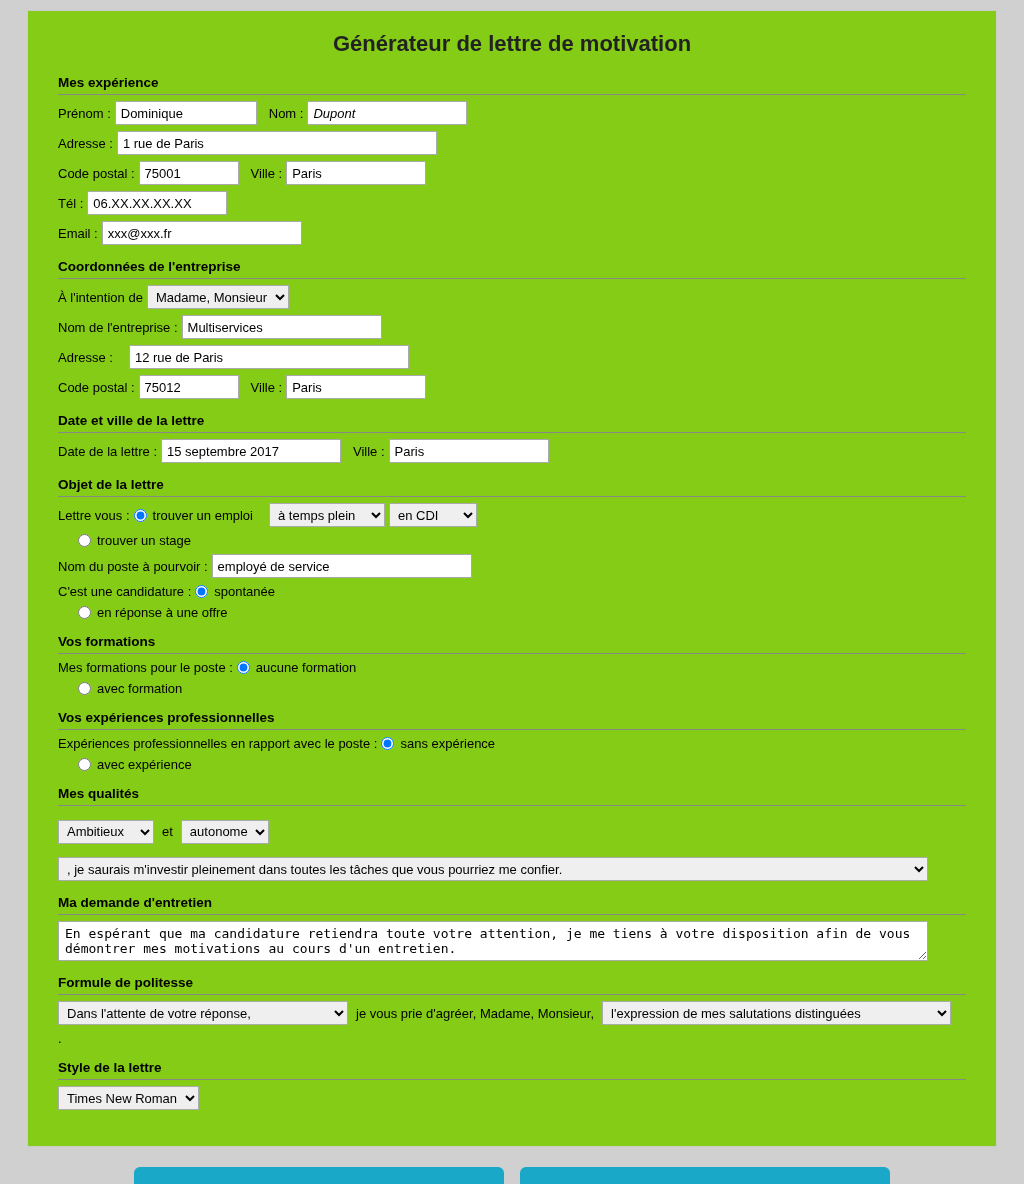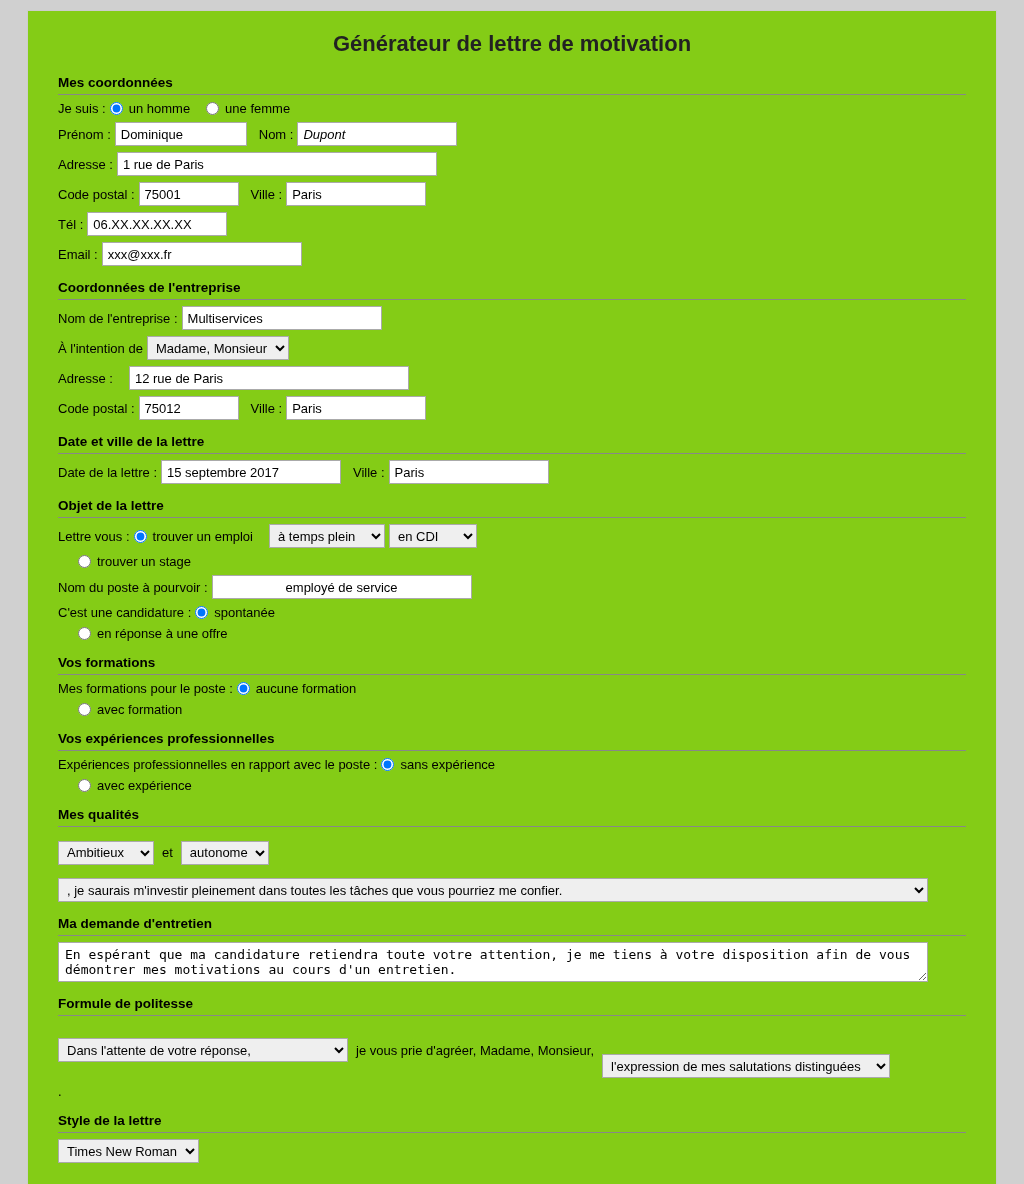--- a/index.html
+++ b/index.html
@@ -104,37 +104,26 @@
     }
     .indent { margin-left: 20px; }
     .dot-line { margin: 3px 0 3px 0; font-size: 13px; }
   </style>
 </head>
 <body>
 
 <div class="main-card">
   <h1 class="page-title">Générateur de lettre de motivation</h1>
 
-  <span class="section-title">Mes coordonnées</span>
-
-  <div class="form-row">
-    <label class="field-label">Je suis :</label>
-    <label class="radio-label">
-      <input type="radio" name="gender" value="homme" checked="" style="">
-      <span>un homme</span>
-    </label>
-    <label class="radio-label">
-      <input type="radio" name="gender" value="femme" style="">
-      <span>une femme</span>
-    </label>
-  </div>
+  <span class="section-title">Mes expérience</span>
+
 
   <div class="form-row">
     <label class="field-label">Prénom :</label>
-    <input type="text" style="width: 132px;" value="Dominique">
+    <input type="text" style="width: 142px;" value="Dominique">
     <label class="field-label" style="margin-left:8px;">Nom :</label>
     <input type="text" style="width: 160px; font-style: italic;" value="Dupont">
   </div>
 
   <div class="form-row">
     <label class="field-label">Adresse :</label>
     <input type="text" style="width: 320px;" value="1 rue de Paris">
   </div>
 
   <div class="form-row">
@@ -150,35 +139,35 @@
   </div>
 
   <div class="form-row">
     <label class="field-label">Email :</label>
     <input type="text" style="width: 200px;" value="xxx@xxx.fr">
   </div>
 
   <span class="section-title">Coordonnées de l'entreprise</span>
 
   <div class="form-row">
-    <label class="field-label">Nom de l'entreprise :</label>
-    <input type="text" style="width: 200px;" value="Multiservices">
-  </div>
-
-  <div class="form-row">
     <label class="field-label">À l'intention de</label>
     <select>
       <option>Madame, Monsieur</option>
       <option>Madame</option>
       <option>Monsieur</option>
       <option>Au responsable</option>
     </select>
   </div>
 
   <div class="form-row">
+    <label class="field-label">Nom de l'entreprise :</label>
+    <input type="text" style="width: 200px;" value="Multiservices">
+  </div>
+
+  <div class="form-row">
     <label class="field-label">Adresse :</label>
     <input type="text" style="width: 280px; margin-left: 12px;" value="12 rue de Paris">
   </div>
 
   <div class="form-row">
     <label class="field-label">Code postal :</label>
     <input type="text" style="width: 100px;" value="75012">
     <label class="field-label" style="margin-left:8px;">Ville :</label>
     <input type="text" style="width: 140px;" value="Paris">
   </div>
@@ -212,21 +201,21 @@
   </div>
   <div class="form-row indent">
     <label class="radio-label">
       <input type="radio" name="lettre_type" value="stage" style="">
       <span>trouver un stage</span>
     </label>
   </div>
 
   <div class="form-row">
     <label class="field-label">Nom du poste à pourvoir :</label>
-    <input type="text" style="width: 260px; text-align: center;" value="employé de service">
+    <input type="text" style="width: 260px;" value="employé de service">
   </div>
 
   <div class="form-row">
     <label class="field-label">C'est une candidature :</label>
     <label class="radio-label">
       <input type="radio" name="candidature_type" value="spontanee" checked="" style="">
       <span>spontanée</span>
     </label>
   </div>
   <div class="form-row indent">
@@ -303,21 +292,21 @@
 
   <span class="section-title">Formule de politesse</span>
 
   <div class="formule-row">
     <select style="width:290px;">
       <option>Dans l'attente de votre réponse,</option>
       <option>En attendant votre retour,</option>
       <option>Dans l'espoir d'une réponse favorable,</option>
     </select>
     <span style="margin:0 4px; white-space:nowrap;">je vous prie d'agréer, Madame, Monsieur,</span>
-    <select style="width:288px;margin-top:32px;">
+    <select style="width:349px;">
       <option>l'expression de mes salutations distinguées</option>
       <option>l'expression de mes sentiments respectueux</option>
       <option>mes sincères salutations</option>
     </select>
   </div>
   <div class="dot-line">
     <span>.</span>
   </div>
 
   <span class="section-title">Style de la lettre</span>

